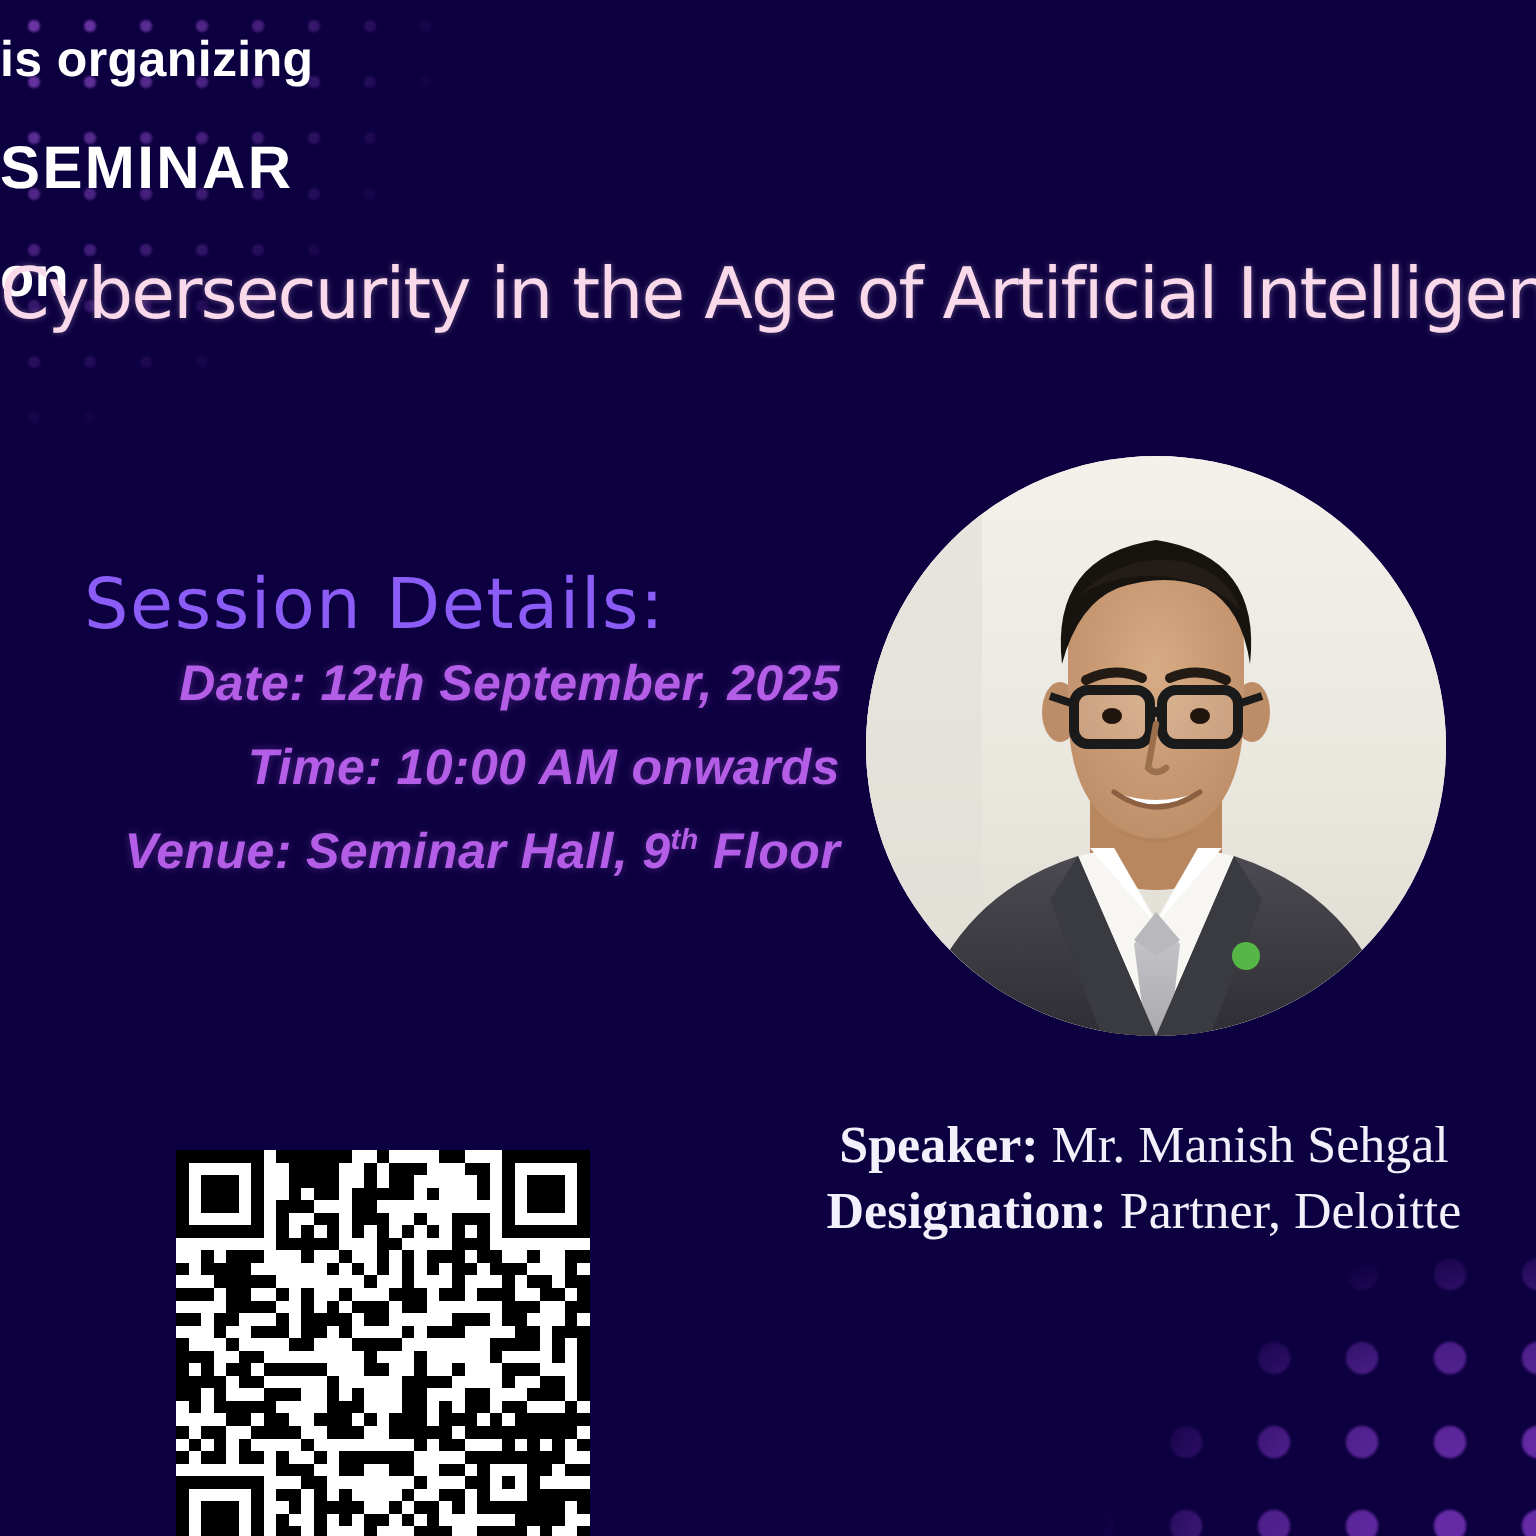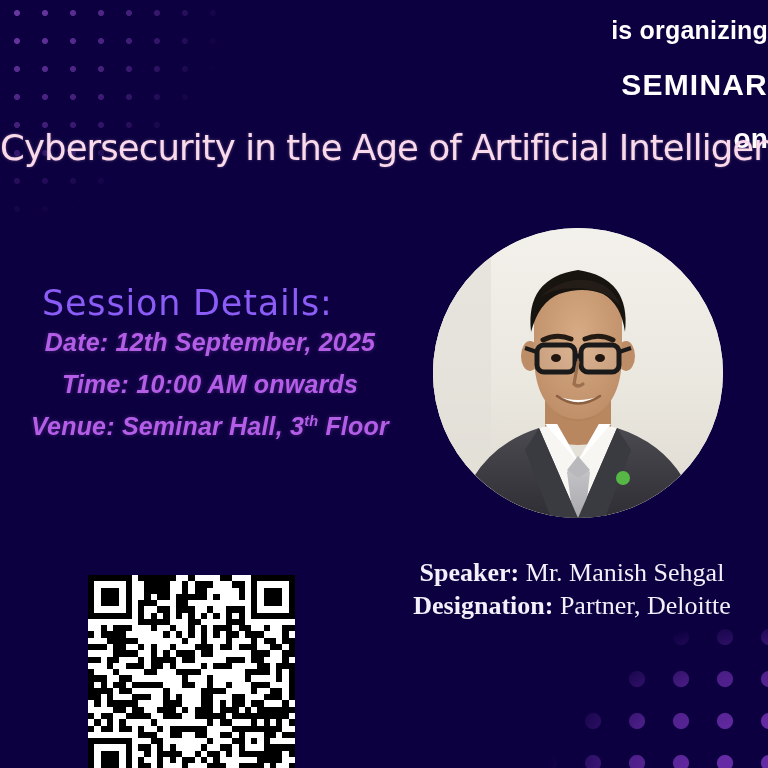--- a/index.html
+++ b/index.html
@@ -47,21 +47,21 @@
     filter: blur(0.6px);
     pointer-events: none;
   }
 
   
   .header-block {
     position: absolute;
     left: 0;
     top: 8px;
     width: 768px;
-    text-align: right;
+    text-align: left;
   }
   .hdr-line {
     color: #ffffff;
     font-weight: bold;
     letter-spacing: .2px;
     line-height: 1.0;
   }
   .hdr-organizing { font-size: 25px; margin-top: 10px; }
   .hdr-seminar    { font-size: 30px; margin-top: 27px; letter-spacing: 1.2px; }
   .hdr-on         { font-size: 28px; margin-top: 25px; }
@@ -92,21 +92,21 @@
     font-size: 35px;
     font-weight: 400;
     letter-spacing: .8px;
     margin-top: 24px;
   }
   .detail-lines {
     position: absolute;
     left: 0;
     top: 330px;
     width: 420px;
-    text-align: center;
+    text-align: right;
   }
   .detail-line {
     color: #b45ee8;
     font-weight: bold;
     font-style: italic;
     font-size: 25px;
     letter-spacing: .2px;
     line-height: 1.0;
     margin-bottom: 17px;
     text-shadow: 0 0 4px rgba(180,94,232,.35);
@@ -188,21 +188,21 @@
     <div class="hdr-line hdr-on">on</div>
   </div>
 
   <div class="poster-title">Cybersecurity in the Age of Artificial Intelligence</div>
 
   <div class="session-heading">Session Details:</div>
 
   <div class="detail-lines">
     <div class="detail-line">Date: 12th September, 2025</div>
     <div class="detail-line">Time: 10:00 AM onwards</div>
-    <div class="detail-line"><span>Venue: Seminar Hall, 3</span><sup>th</sup><span> Floor</span></div>
+    <div class="detail-line"><span>Venue: Seminar Hall, 9</span><sup>th</sup><span> Floor</span></div>
   </div>
 
 
   <div class="qr-wrap">
     <svg viewBox="0 0 33 33" shape-rendering="crispEdges" xmlns="http://www.w3.org/2000/svg">
       <rect width="33" height="33" fill="#ffffff"></rect>
       <g fill="#000000" id="qr-modules">
           <path d="M0 0h1v1h-1zM1 0h1v1h-1zM2 0h1v1h-1zM3 0h1v1h-1zM4 0h1v1h-1zM5 0h1v1h-1zM6 0h1v1h-1zM8 0h1v1h-1zM9 0h1v1h-1zM10 0h1v1h-1zM11 0h1v1h-1zM12 0h1v1h-1zM13 0h1v1h-1zM16 0h1v1h-1zM21 0h1v1h-1zM22 0h1v1h-1zM26 0h1v1h-1zM27 0h1v1h-1zM28 0h1v1h-1zM29 0h1v1h-1zM30 0h1v1h-1zM31 0h1v1h-1zM32 0h1v1h-1zM0 1h1v1h-1zM6 1h1v1h-1zM9 1h1v1h-1zM10 1h1v1h-1zM11 1h1v1h-1zM12 1h1v1h-1zM15 1h1v1h-1zM17 1h1v1h-1zM18 1h1v1h-1zM19 1h1v1h-1zM23 1h1v1h-1zM24 1h1v1h-1zM26 1h1v1h-1zM32 1h1v1h-1zM0 2h1v1h-1zM2 2h1v1h-1zM3 2h1v1h-1zM4 2h1v1h-1zM6 2h1v1h-1zM9 2h1v1h-1zM10 2h1v1h-1zM11 2h1v1h-1zM12 2h1v1h-1zM15 2h1v1h-1zM17 2h1v1h-1zM18 2h1v1h-1zM24 2h1v1h-1zM26 2h1v1h-1zM28 2h1v1h-1zM29 2h1v1h-1zM30 2h1v1h-1zM32 2h1v1h-1zM0 3h1v1h-1zM2 3h1v1h-1zM3 3h1v1h-1zM4 3h1v1h-1zM6 3h1v1h-1zM9 3h1v1h-1zM11 3h1v1h-1zM12 3h1v1h-1zM14 3h1v1h-1zM15 3h1v1h-1zM16 3h1v1h-1zM17 3h1v1h-1zM18 3h1v1h-1zM20 3h1v1h-1zM24 3h1v1h-1zM26 3h1v1h-1zM28 3h1v1h-1zM29 3h1v1h-1zM30 3h1v1h-1zM32 3h1v1h-1zM0 4h1v1h-1zM2 4h1v1h-1zM3 4h1v1h-1zM4 4h1v1h-1zM6 4h1v1h-1zM8 4h1v1h-1zM9 4h1v1h-1zM10 4h1v1h-1zM14 4h1v1h-1zM15 4h1v1h-1zM26 4h1v1h-1zM28 4h1v1h-1zM29 4h1v1h-1zM30 4h1v1h-1zM32 4h1v1h-1zM0 5h1v1h-1zM6 5h1v1h-1zM8 5h1v1h-1zM11 5h1v1h-1zM12 5h1v1h-1zM14 5h1v1h-1zM15 5h1v1h-1zM16 5h1v1h-1zM19 5h1v1h-1zM22 5h1v1h-1zM23 5h1v1h-1zM24 5h1v1h-1zM26 5h1v1h-1zM32 5h1v1h-1zM0 6h1v1h-1zM1 6h1v1h-1zM2 6h1v1h-1zM3 6h1v1h-1zM4 6h1v1h-1zM5 6h1v1h-1zM6 6h1v1h-1zM8 6h1v1h-1zM10 6h1v1h-1zM12 6h1v1h-1zM14 6h1v1h-1zM16 6h1v1h-1zM18 6h1v1h-1zM20 6h1v1h-1zM22 6h1v1h-1zM24 6h1v1h-1zM26 6h1v1h-1zM27 6h1v1h-1zM28 6h1v1h-1zM29 6h1v1h-1zM30 6h1v1h-1zM31 6h1v1h-1zM32 6h1v1h-1zM8 7h1v1h-1zM9 7h1v1h-1zM10 7h1v1h-1zM11 7h1v1h-1zM12 7h1v1h-1zM16 7h1v1h-1zM17 7h1v1h-1zM22 7h1v1h-1zM23 7h1v1h-1zM24 7h1v1h-1zM2 8h1v1h-1zM4 8h1v1h-1zM5 8h1v1h-1zM6 8h1v1h-1zM10 8h1v1h-1zM13 8h1v1h-1zM16 8h1v1h-1zM18 8h1v1h-1zM20 8h1v1h-1zM21 8h1v1h-1zM22 8h1v1h-1zM24 8h1v1h-1zM25 8h1v1h-1zM28 8h1v1h-1zM31 8h1v1h-1zM32 8h1v1h-1zM0 9h1v1h-1zM2 9h1v1h-1zM3 9h1v1h-1zM4 9h1v1h-1zM5 9h1v1h-1zM12 9h1v1h-1zM14 9h1v1h-1zM16 9h1v1h-1zM18 9h1v1h-1zM20 9h1v1h-1zM22 9h1v1h-1zM23 9h1v1h-1zM25 9h1v1h-1zM26 9h1v1h-1zM27 9h1v1h-1zM31 9h1v1h-1zM3 10h1v1h-1zM4 10h1v1h-1zM5 10h1v1h-1zM6 10h1v1h-1zM7 10h1v1h-1zM15 10h1v1h-1zM18 10h1v1h-1zM22 10h1v1h-1zM26 10h1v1h-1zM28 10h1v1h-1zM29 10h1v1h-1zM31 10h1v1h-1zM32 10h1v1h-1zM0 11h1v1h-1zM1 11h1v1h-1zM2 11h1v1h-1zM4 11h1v1h-1zM5 11h1v1h-1zM8 11h1v1h-1zM10 11h1v1h-1zM13 11h1v1h-1zM17 11h1v1h-1zM18 11h1v1h-1zM19 11h1v1h-1zM21 11h1v1h-1zM22 11h1v1h-1zM24 11h1v1h-1zM25 11h1v1h-1zM26 11h1v1h-1zM29 11h1v1h-1zM30 11h1v1h-1zM32 11h1v1h-1zM4 12h1v1h-1zM5 12h1v1h-1zM6 12h1v1h-1zM7 12h1v1h-1zM10 12h1v1h-1zM12 12h1v1h-1zM14 12h1v1h-1zM15 12h1v1h-1zM16 12h1v1h-1zM18 12h1v1h-1zM19 12h1v1h-1zM26 12h1v1h-1zM27 12h1v1h-1zM28 12h1v1h-1zM31 12h1v1h-1zM32 12h1v1h-1zM0 13h1v1h-1zM1 13h1v1h-1zM3 13h1v1h-1zM4 13h1v1h-1zM8 13h1v1h-1zM10 13h1v1h-1zM11 13h1v1h-1zM12 13h1v1h-1zM13 13h1v1h-1zM15 13h1v1h-1zM16 13h1v1h-1zM22 13h1v1h-1zM23 13h1v1h-1zM24 13h1v1h-1zM26 13h1v1h-1zM27 13h1v1h-1zM31 13h1v1h-1zM3 14h1v1h-1zM6 14h1v1h-1zM7 14h1v1h-1zM8 14h1v1h-1zM10 14h1v1h-1zM11 14h1v1h-1zM13 14h1v1h-1zM18 14h1v1h-1zM20 14h1v1h-1zM21 14h1v1h-1zM22 14h1v1h-1zM27 14h1v1h-1zM28 14h1v1h-1zM30 14h1v1h-1zM31 14h1v1h-1zM32 14h1v1h-1zM0 15h1v1h-1zM4 15h1v1h-1zM9 15h1v1h-1zM10 15h1v1h-1zM14 15h1v1h-1zM15 15h1v1h-1zM16 15h1v1h-1zM17 15h1v1h-1zM25 15h1v1h-1zM26 15h1v1h-1zM27 15h1v1h-1zM28 15h1v1h-1zM30 15h1v1h-1zM32 15h1v1h-1zM0 16h1v1h-1zM1 16h1v1h-1zM2 16h1v1h-1zM5 16h1v1h-1zM6 16h1v1h-1zM15 16h1v1h-1zM19 16h1v1h-1zM25 16h1v1h-1zM30 16h1v1h-1zM32 16h1v1h-1zM0 17h1v1h-1zM2 17h1v1h-1zM4 17h1v1h-1zM5 17h1v1h-1zM7 17h1v1h-1zM8 17h1v1h-1zM9 17h1v1h-1zM10 17h1v1h-1zM11 17h1v1h-1zM15 17h1v1h-1zM16 17h1v1h-1zM19 17h1v1h-1zM22 17h1v1h-1zM26 17h1v1h-1zM27 17h1v1h-1zM28 17h1v1h-1zM32 17h1v1h-1zM0 18h1v1h-1zM1 18h1v1h-1zM2 18h1v1h-1zM3 18h1v1h-1zM5 18h1v1h-1zM6 18h1v1h-1zM12 18h1v1h-1zM18 18h1v1h-1zM19 18h1v1h-1zM20 18h1v1h-1zM21 18h1v1h-1zM26 18h1v1h-1zM29 18h1v1h-1zM30 18h1v1h-1zM32 18h1v1h-1zM0 19h1v1h-1zM1 19h1v1h-1zM3 19h1v1h-1zM7 19h1v1h-1zM8 19h1v1h-1zM9 19h1v1h-1zM12 19h1v1h-1zM14 19h1v1h-1zM18 19h1v1h-1zM19 19h1v1h-1zM23 19h1v1h-1zM24 19h1v1h-1zM28 19h1v1h-1zM29 19h1v1h-1zM30 19h1v1h-1zM32 19h1v1h-1zM1 20h1v1h-1zM3 20h1v1h-1zM4 20h1v1h-1zM5 20h1v1h-1zM6 20h1v1h-1zM7 20h1v1h-1zM12 20h1v1h-1zM13 20h1v1h-1zM14 20h1v1h-1zM18 20h1v1h-1zM19 20h1v1h-1zM21 20h1v1h-1zM23 20h1v1h-1zM24 20h1v1h-1zM26 20h1v1h-1zM27 20h1v1h-1zM31 20h1v1h-1zM4 21h1v1h-1zM5 21h1v1h-1zM7 21h1v1h-1zM8 21h1v1h-1zM11 21h1v1h-1zM12 21h1v1h-1zM13 21h1v1h-1zM15 21h1v1h-1zM17 21h1v1h-1zM18 21h1v1h-1zM19 21h1v1h-1zM21 21h1v1h-1zM22 21h1v1h-1zM23 21h1v1h-1zM25 21h1v1h-1zM27 21h1v1h-1zM28 21h1v1h-1zM29 21h1v1h-1zM30 21h1v1h-1zM31 21h1v1h-1zM32 21h1v1h-1zM0 22h1v1h-1zM2 22h1v1h-1zM3 22h1v1h-1zM6 22h1v1h-1zM7 22h1v1h-1zM8 22h1v1h-1zM9 22h1v1h-1zM12 22h1v1h-1zM13 22h1v1h-1zM14 22h1v1h-1zM17 22h1v1h-1zM18 22h1v1h-1zM19 22h1v1h-1zM20 22h1v1h-1zM21 22h1v1h-1zM23 22h1v1h-1zM24 22h1v1h-1zM25 22h1v1h-1zM26 22h1v1h-1zM27 22h1v1h-1zM28 22h1v1h-1zM29 22h1v1h-1zM30 22h1v1h-1zM31 22h1v1h-1zM1 23h1v1h-1zM3 23h1v1h-1zM5 23h1v1h-1zM10 23h1v1h-1zM19 23h1v1h-1zM21 23h1v1h-1zM22 23h1v1h-1zM26 23h1v1h-1zM28 23h1v1h-1zM30 23h1v1h-1zM32 23h1v1h-1zM0 24h1v1h-1zM2 24h1v1h-1zM3 24h1v1h-1zM5 24h1v1h-1zM6 24h1v1h-1zM8 24h1v1h-1zM11 24h1v1h-1zM13 24h1v1h-1zM14 24h1v1h-1zM15 24h1v1h-1zM16 24h1v1h-1zM17 24h1v1h-1zM18 24h1v1h-1zM23 24h1v1h-1zM24 24h1v1h-1zM25 24h1v1h-1zM26 24h1v1h-1zM27 24h1v1h-1zM28 24h1v1h-1zM29 24h1v1h-1zM30 24h1v1h-1zM8 25h1v1h-1zM9 25h1v1h-1zM10 25h1v1h-1zM13 25h1v1h-1zM14 25h1v1h-1zM17 25h1v1h-1zM18 25h1v1h-1zM21 25h1v1h-1zM22 25h1v1h-1zM24 25h1v1h-1zM28 25h1v1h-1zM29 25h1v1h-1zM31 25h1v1h-1zM32 25h1v1h-1zM0 26h1v1h-1zM1 26h1v1h-1zM2 26h1v1h-1zM3 26h1v1h-1zM4 26h1v1h-1zM5 26h1v1h-1zM6 26h1v1h-1zM10 26h1v1h-1zM11 26h1v1h-1zM19 26h1v1h-1zM23 26h1v1h-1zM24 26h1v1h-1zM26 26h1v1h-1zM28 26h1v1h-1zM0 27h1v1h-1zM6 27h1v1h-1zM8 27h1v1h-1zM9 27h1v1h-1zM11 27h1v1h-1zM13 27h1v1h-1zM18 27h1v1h-1zM21 27h1v1h-1zM22 27h1v1h-1zM24 27h1v1h-1zM28 27h1v1h-1zM29 27h1v1h-1zM30 27h1v1h-1zM31 27h1v1h-1zM32 27h1v1h-1zM0 28h1v1h-1zM2 28h1v1h-1zM3 28h1v1h-1zM4 28h1v1h-1zM6 28h1v1h-1zM9 28h1v1h-1zM11 28h1v1h-1zM12 28h1v1h-1zM13 28h1v1h-1zM14 28h1v1h-1zM17 28h1v1h-1zM19 28h1v1h-1zM20 28h1v1h-1zM22 28h1v1h-1zM24 28h1v1h-1zM25 28h1v1h-1zM26 28h1v1h-1zM27 28h1v1h-1zM28 28h1v1h-1zM29 28h1v1h-1zM30 28h1v1h-1zM32 28h1v1h-1zM0 29h1v1h-1zM2 29h1v1h-1zM3 29h1v1h-1zM4 29h1v1h-1zM6 29h1v1h-1zM8 29h1v1h-1zM11 29h1v1h-1zM13 29h1v1h-1zM15 29h1v1h-1zM16 29h1v1h-1zM18 29h1v1h-1zM20 29h1v1h-1zM27 29h1v1h-1zM28 29h1v1h-1zM29 29h1v1h-1zM30 29h1v1h-1zM0 30h1v1h-1zM2 30h1v1h-1zM3 30h1v1h-1zM4 30h1v1h-1zM6 30h1v1h-1zM8 30h1v1h-1zM9 30h1v1h-1zM11 30h1v1h-1zM15 30h1v1h-1zM19 30h1v1h-1zM20 30h1v1h-1zM21 30h1v1h-1zM24 30h1v1h-1zM25 30h1v1h-1zM26 30h1v1h-1zM27 30h1v1h-1zM29 30h1v1h-1zM32 30h1v1h-1zM0 31h1v1h-1zM6 31h1v1h-1zM9 31h1v1h-1zM10 31h1v1h-1zM12 31h1v1h-1zM13 31h1v1h-1zM15 31h1v1h-1zM16 31h1v1h-1zM17 31h1v1h-1zM20 31h1v1h-1zM22 31h1v1h-1zM25 31h1v1h-1zM26 31h1v1h-1zM27 31h1v1h-1zM0 32h1v1h-1zM1 32h1v1h-1zM2 32h1v1h-1zM3 32h1v1h-1zM4 32h1v1h-1zM5 32h1v1h-1zM6 32h1v1h-1zM8 32h1v1h-1zM9 32h1v1h-1zM10 32h1v1h-1zM11 32h1v1h-1zM13 32h1v1h-1zM15 32h1v1h-1zM16 32h1v1h-1zM18 32h1v1h-1zM21 32h1v1h-1zM23 32h1v1h-1zM29 32h1v1h-1zM30 32h1v1h-1z" fill="#000000"></path>
         </g>
     </svg>

